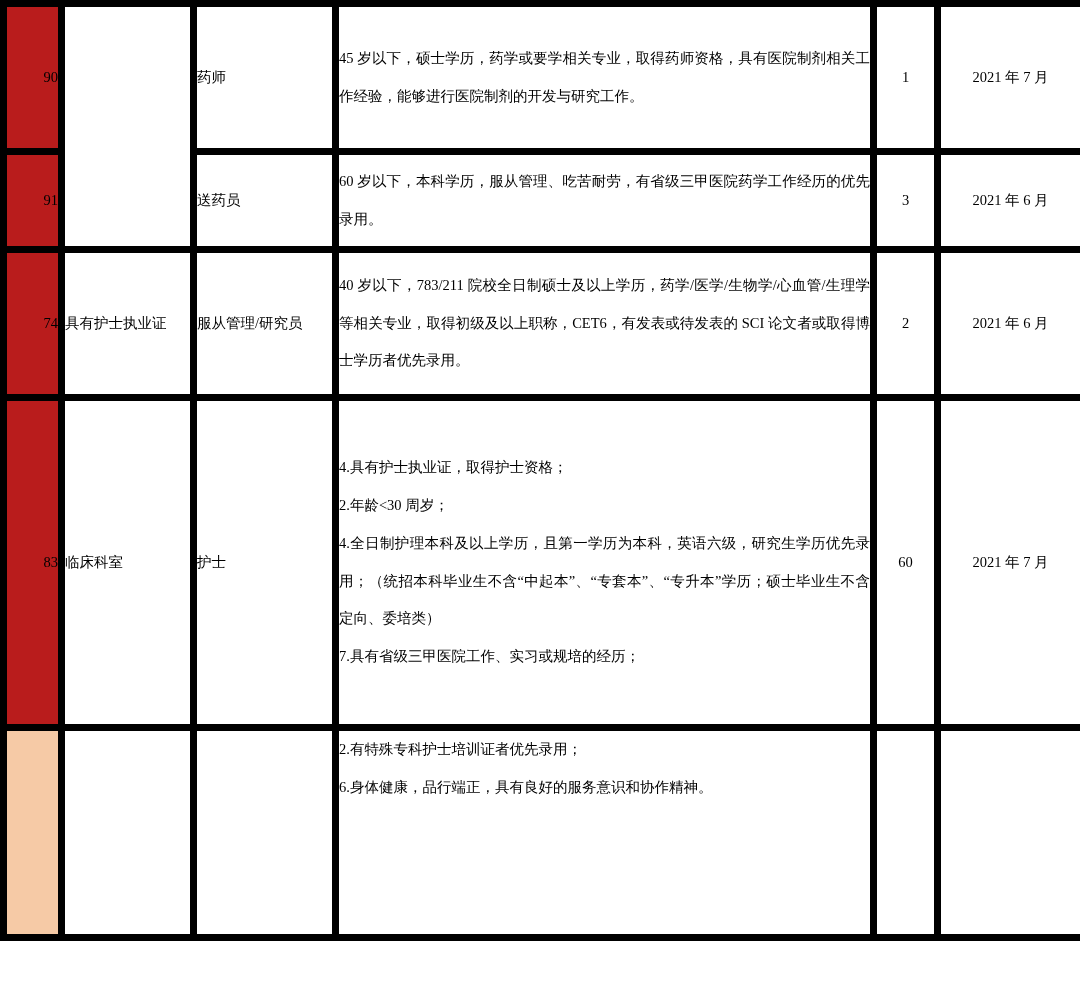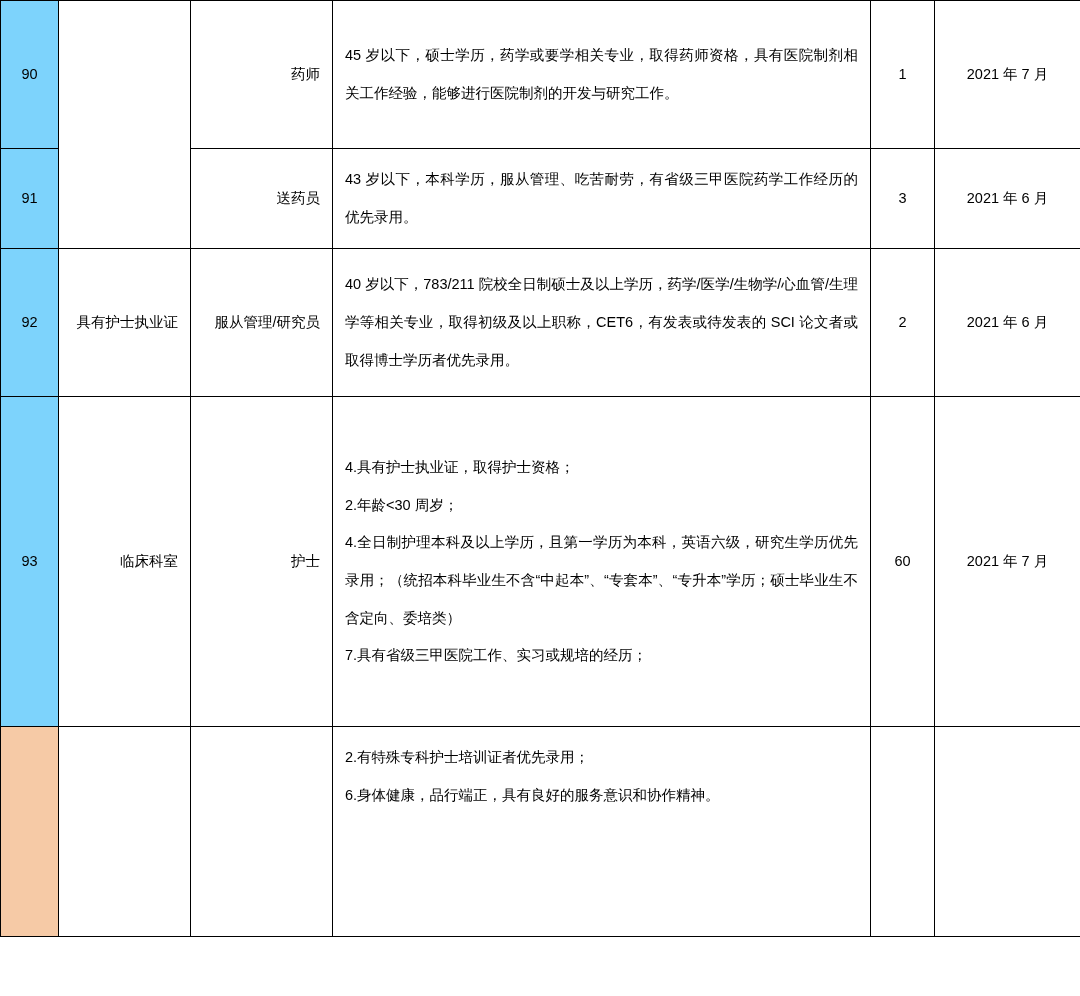--- a/index.html
+++ b/index.html
@@ -22,45 +22,46 @@
   }
   table.recruit {
     border-collapse: collapse;
     table-layout: fixed;
     width: 1080px;
     margin: 0;
     border-top: 1px solid #000;
     border-bottom: 1px solid #000;
   }
   table.recruit td {
-    border: 1px solid #000000;
+    border: 7px solid #000000;
     vertical-align: middle;
-    padding: 12px;
+    padding: 0;
     font-size: 14.5px;
     line-height: 2.55;
+    font-family: Liberation Serif, serif;
   }
   
   col.c-no    { width: 58px; }
   col.c-dept  { width: 132px; }
   col.c-post  { width: 142px; }
   col.c-req   { width: 538px; }
   col.c-num   { width: 64px; }
   col.c-date  { width: 146px; }
 
   td.no {
-    background: #7dd3fc;
-    text-align: center;
+    background: #b91c1c;
+    text-align: right;
     font-size: 15px;
     color: #000;
   }
   td.blankno {
     background: #f6caa6;
   }
   td.dept, td.post {
-    text-align: right;
+    text-align: left;
     padding: 6px 10px;
     margin-top: 43px;
   }
   td.dept .txt, td.post .txt {
     display: block;
     line-height: 1.85;
   }
   td.req {
     padding: 12px 14px 14px 14px;
     text-align: justify;
@@ -119,47 +120,47 @@
           <span class="nowrap">2021 年 7 月</span>
         </td>
       </tr>
 
       <tr class="row91">
         <td class="no">91</td>
         <td class="post">
           <span class="txt">送药员</span>
         </td>
         <td class="req">
-          <p>43 岁以下，本科学历，服从管理、吃苦耐劳，有省级三甲医院药学工作经历的优先录用。</p>
+          <p>60 岁以下，本科学历，服从管理、吃苦耐劳，有省级三甲医院药学工作经历的优先录用。</p>
         </td>
         <td class="num">3</td>
         <td class="date">
           <span class="nowrap">2021 年 6 月</span>
         </td>
       </tr>
 
       <tr class="row92">
-        <td class="no">92</td>
+        <td class="no">74</td>
         <td class="dept">
           <span class="txt">具有护士执业证</span>
         </td>
         <td class="post">
           <span class="txt">服从管理/研究员</span>
         </td>
         <td class="req">
           <p>40 岁以下，783/211 院校全日制硕士及以上学历，药学/医学/生物学/心血管/生理学等相关专业，取得初级及以上职称，CET6，有发表或待发表的 SCI 论文者或取得博士学历者优先录用。</p>
         </td>
         <td class="num">2</td>
         <td class="date">
           <span class="nowrap">2021 年 6 月</span>
         </td>
       </tr>
 
       <tr class="tall-93">
-        <td class="no">93</td>
+        <td class="no">83</td>
         <td class="dept">
           <span class="txt">临床科室</span>
         </td>
         <td class="post">
           <span class="txt">护士</span>
         </td>
         <td class="req">
           <p>4.具有护士执业证，取得护士资格；</p>
           <p>2.年龄&lt;30 周岁；</p>
           <p>4.全日制护理本科及以上学历，且第一学历为本科，英语六级，研究生学历优先录用；（统招本科毕业生不含“中起本”、“专套本”、“专升本”学历；硕士毕业生不含定向、委培类）</p>

